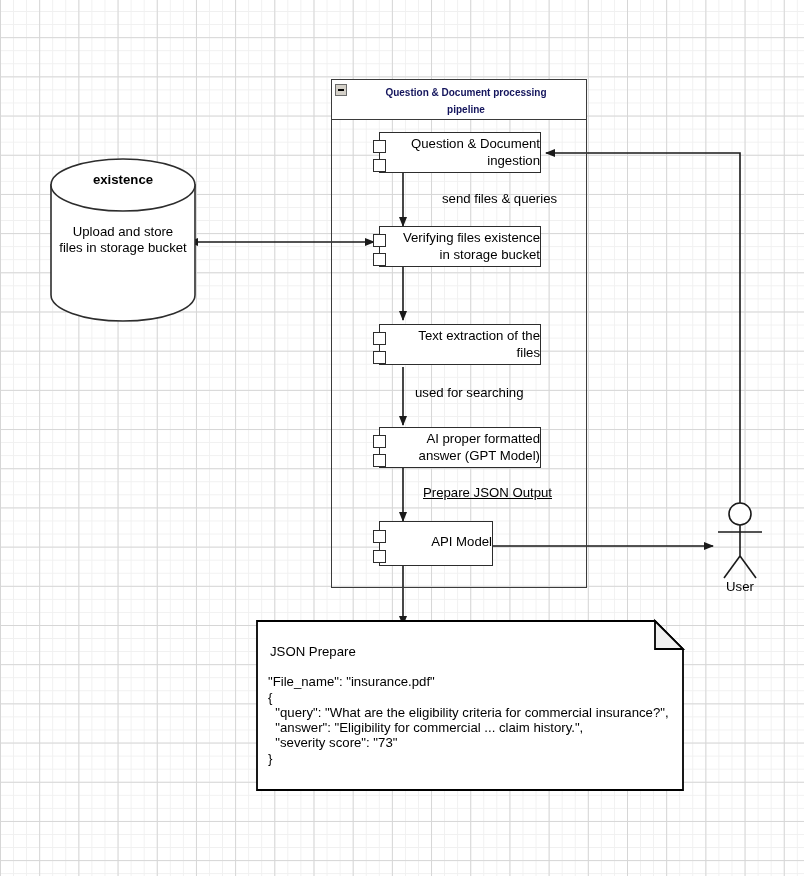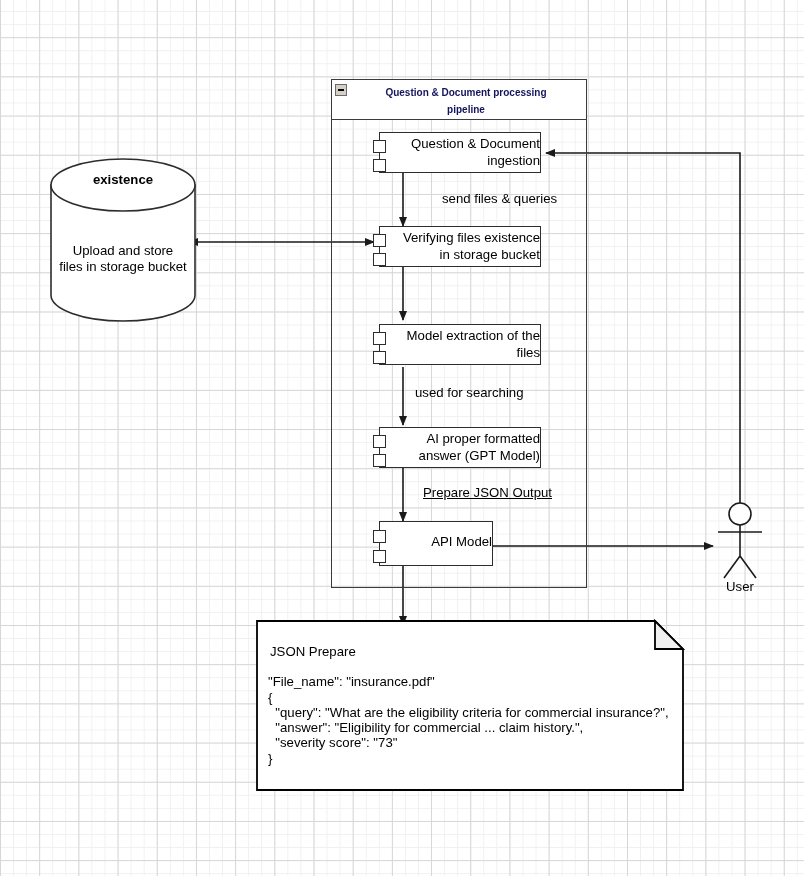--- a/index.html
+++ b/index.html
@@ -174,21 +174,21 @@
     <line x1="493" y1="546" x2="713" y2="546" stroke="#1a1a1a" stroke-width="1.6" marker-end="url(#arrowEnd)"></line>
 
     <polyline points="740,505 740,153 546,153" fill="none" stroke="#1a1a1a" stroke-width="1.6" marker-end="url(#arrowEnd)"></polyline>
   </svg>
 
   <svg class="layer">
     <path d="M51,185 L51,295 A72,26 0 0 0 195,295 L195,185 Z" fill="#ffffff" stroke="#2d2d2d" stroke-width="1.6"></path>
     <ellipse cx="123" cy="185" rx="72" ry="26" fill="#ffffff" stroke="#2d2d2d" stroke-width="1.6"></ellipse>
   </svg>
   <div class="txt ctr bold" style="left:51px; top:172px; width:144px;">existence</div>
-  <div class="txt ctr" style="left:43px; top:243px; width:160px; white-space:pre-line;">Upload and store
+  <div class="txt ctr" style="left:43px; top:224px; width:160px; white-space:pre-line;">Upload and store
 files in storage bucket</div>
 
   <div class="pkg-body"></div>
   <div class="pkg-header"></div>
   <div class="collapse-icon"></div>
   <div class="pkg-title">Question &amp; Document processing
 pipeline</div>
 
   <div class="comp" style="left:379px; top:132px; width:162px; height:41px;">
     <div class="comp-label" style="top:3px;">Question &amp; Document
@@ -198,21 +198,21 @@
   <div class="port" style="left:373px; top:159px;"></div>
 
   <div class="comp" style="left:379px; top:226px; width:162px; height:41px;">
     <div class="comp-label" style="top:3px;">Verifying files existence
 in storage bucket</div>
   </div>
   <div class="port" style="left:373px; top:234px;"></div>
   <div class="port" style="left:373px; top:253px;"></div>
 
   <div class="comp" style="left:379px; top:324px; width:162px; height:41px;">
-    <div class="comp-label" style="top:3px;">Model extraction of the
+    <div class="comp-label" style="top:3px;">Text extraction of the
 files</div>
   </div>
   <div class="port" style="left:373px; top:332px;"></div>
   <div class="port" style="left:373px; top:351px;"></div>
 
   <div class="comp" style="left:379px; top:427px; width:162px; height:41px;">
     <div class="comp-label" style="top:3px;">AI proper formatted
 answer (GPT Model)</div>
   </div>
   <div class="port" style="left:373px; top:435px;"></div>

